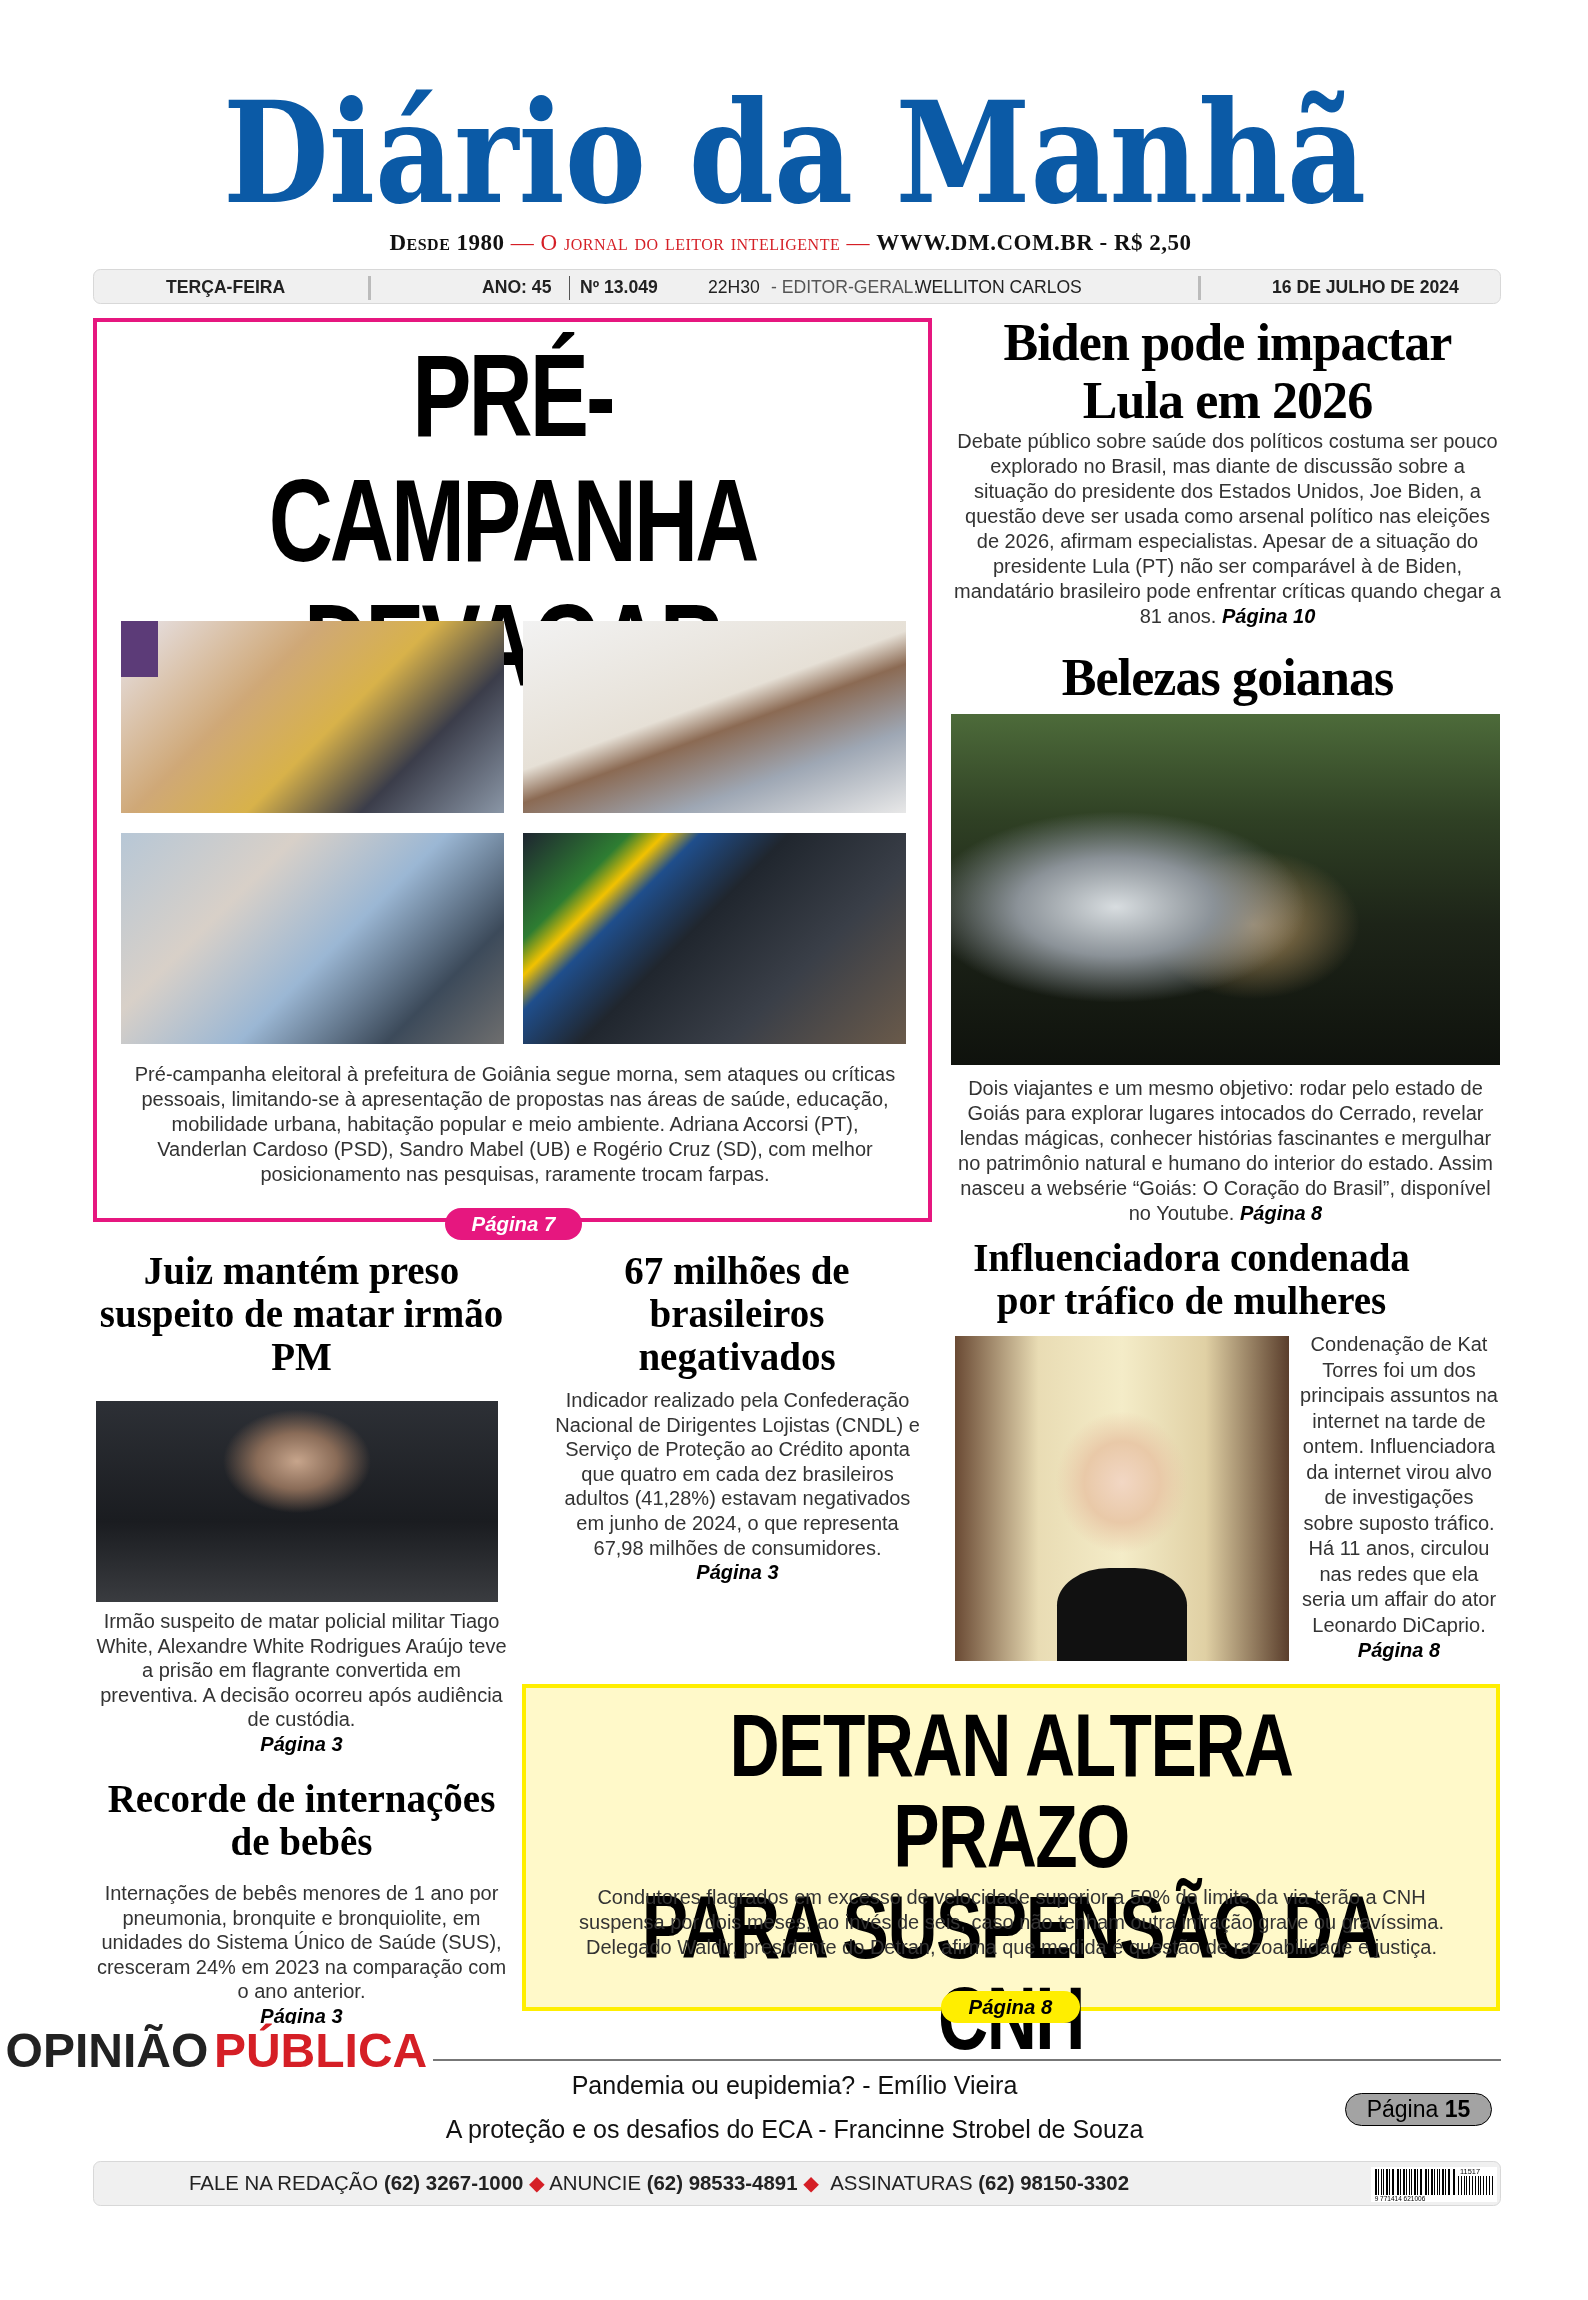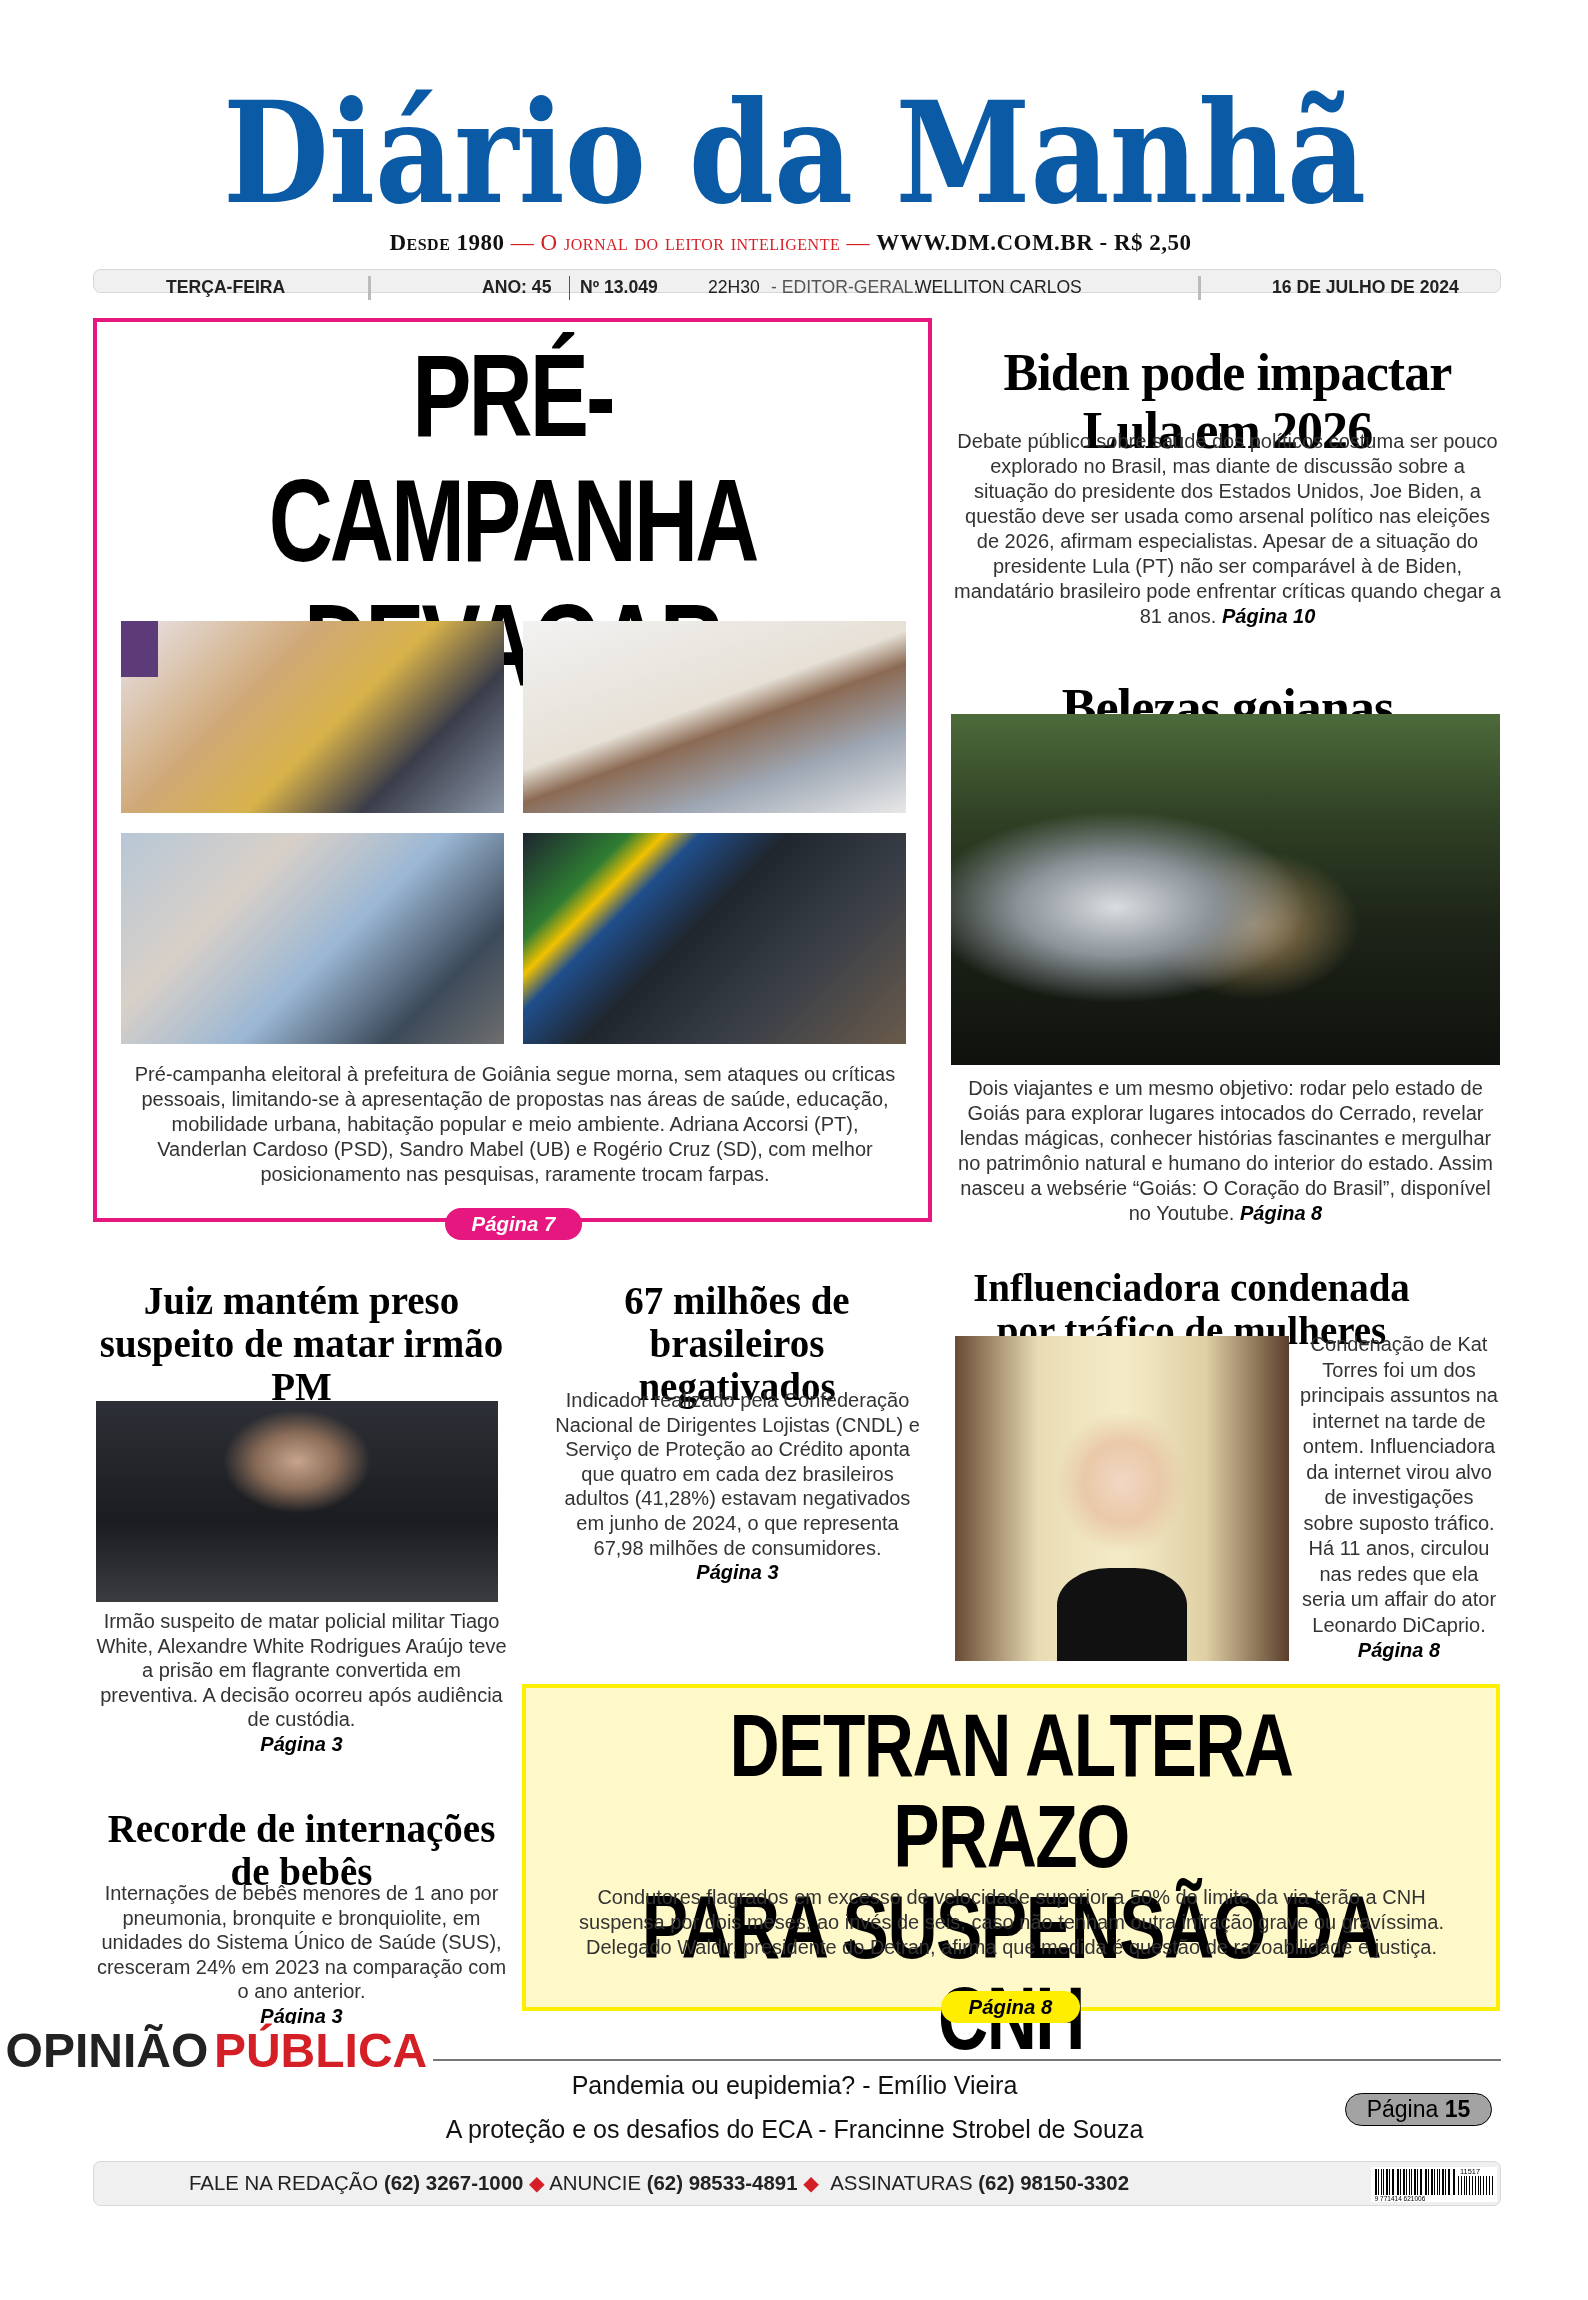--- a/index.html
+++ b/index.html
@@ -15,21 +15,21 @@
     transform: scaleY(1.15); transform-origin: top center;
   }
   .tagline {
     left: 17px; width: 1547px; top: 230px; text-align: center;
     font-family: "Liberation Serif", serif; font-weight: bold; font-size: 23px; color: #111;
     font-variant: small-caps; letter-spacing: 0.5px;
   }
   .tagline .red { color: #d51f26; font-weight: normal; }
 
   .infobar {
-    left: 93px; top: 269px; width: 1408px; height: 24px;
+    left: 93px; top: 269px; width: 1408px; height: 35px;
     background: #f0f0f0; border: 0.9px solid #d8d8d8; border-radius: 7.4px;
     font-family: "Liberation Sans", sans-serif; font-size: 17.6px; color: #222;
   }
   .infobar span { position: absolute; top: 7.4px; }
   .infobar .sep { position: absolute; top: 5.6px; width: 2.8px; height: 24px; background: #bbb; }
   .infobar .b { font-weight: bold; }
   .infobar .light { color: #555; }
 
   
   .feature-box {
@@ -48,21 +48,21 @@
     font-size: 20px; line-height: 25px; color: #333;
   }
   .pill {
     border-radius: 18.6px; text-align: center; font-weight: bold; font-style: italic;
   }
   .pill-pink { background: #e6177f; color: #fff; }
   .pill-yellow { background: #ffee00; color: #000; }
   .pill-outline { border: 1.9px solid #000; background: #a3a3a3; color: #000; font-style: normal; font-weight: normal; }
 
   .serif-head {
-    font-family: "Liberation Serif", serif; font-weight: bold; color: #000; text-align: center; margin-top: 30px;
+    font-family: "Liberation Serif", serif; font-weight: bold; color: #000; text-align: center;
   }
   .body-text { font-size: 20px; line-height: 25px; color: #333; text-align: center; }
   .pg { font-weight: bold; font-style: italic; color: #000; }
 
   
   .detran-box {
     left: 522px; top: 1684px; width: 978px; height: 327px;
     background: #fff9c9; border: 4.6px solid #ffee00;
   }
   .detran-head {

